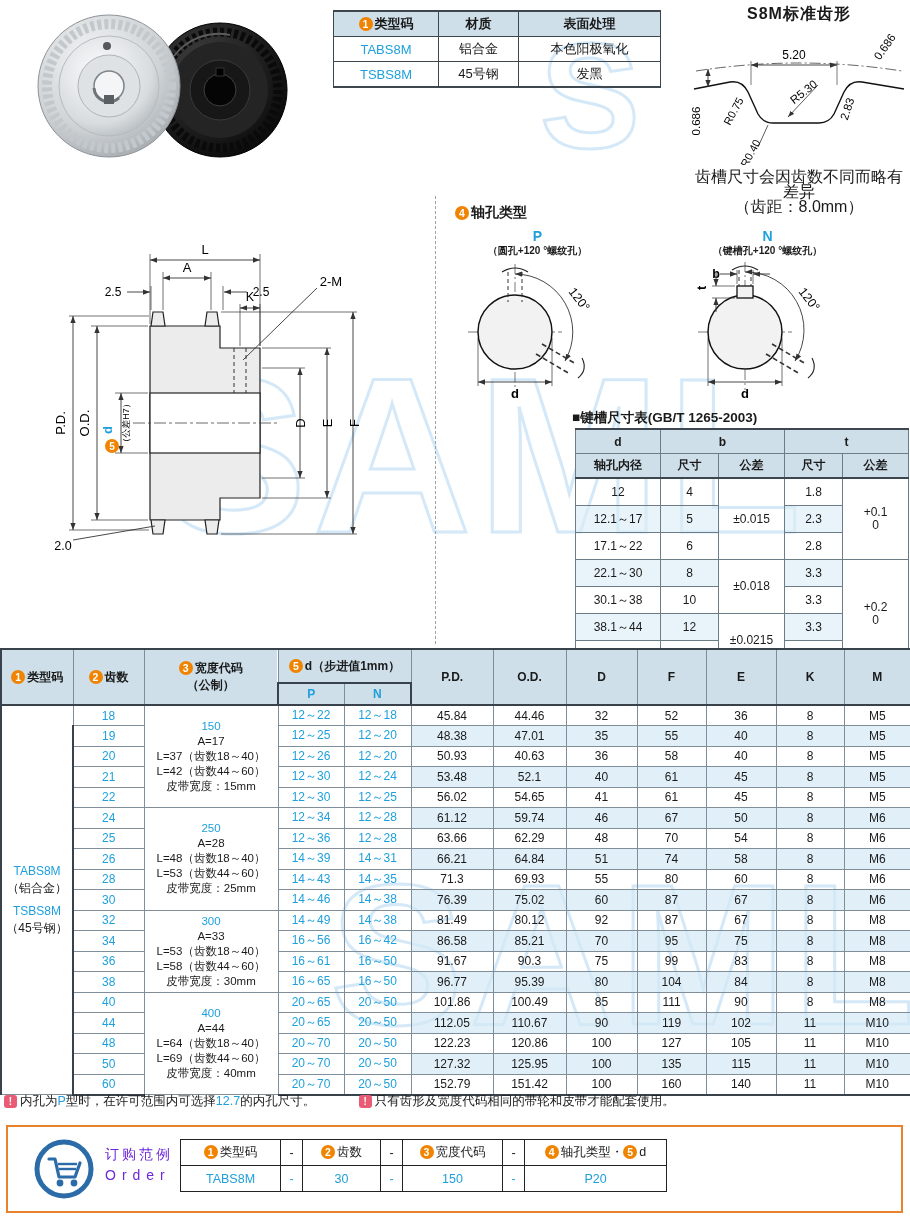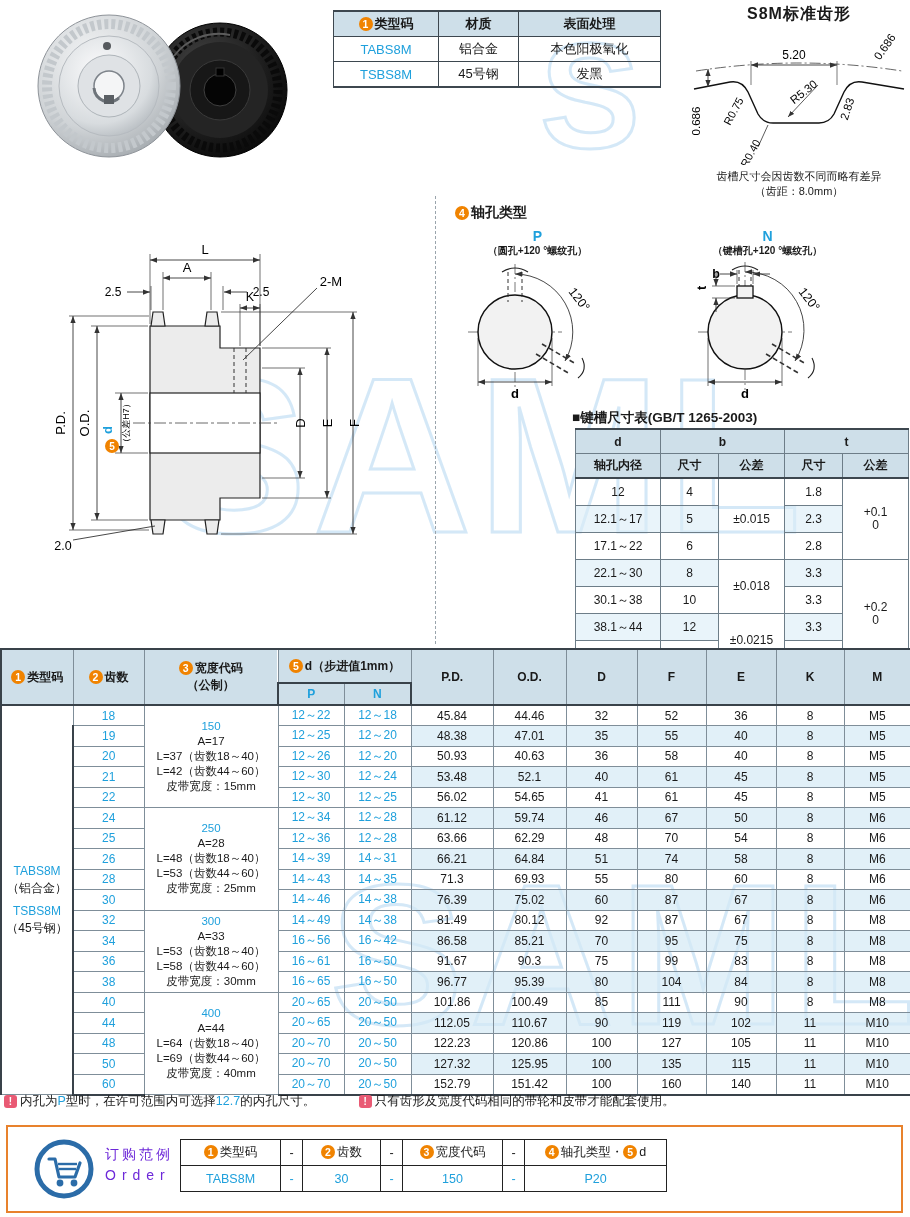--- a/index.html
+++ b/index.html
@@ -16,21 +16,21 @@
   .noteicon{display:inline-block;width:13px;height:13px;line-height:13px;border-radius:3px;
             background:#E95A74;color:#fff;font-weight:bold;font-size:10px;text-align:center;margin-right:3px;}
   
   #spec{position:absolute;left:333px;top:10px;width:327px;font-size:13px;}
   #spec th,#spec td{border:1px solid #3d474f;height:22px;}
   #spec thead th{background:#CEDFE9;border-top:2px solid #3d474f;font-weight:bold;}
   #spec tbody tr:last-child td{border-bottom:2px solid #3d474f;}
   
   #tooth{position:absolute;left:688px;top:4px;width:222px;text-align:center;}
   #tooth .tt{font-size:16px;font-weight:bold;letter-spacing:1px;}
-  #tooth .cap{font-size:11px;line-height:15px;}
+  #tooth .cap{font-size:16px;line-height:15px;}
   
   #vdash{position:absolute;left:435px;top:196px;height:448px;border-left:1px dashed #9aa4ac;}
   
   #shaft-title{position:absolute;left:455px;top:204px;font-size:14px;font-weight:bold;}
   .holeblk{position:absolute;width:215px;text-align:center;}
   .holeblk .hl{font-size:14px;font-weight:bold;}
   .holeblk .hd{font-size:10px;font-weight:bold;}
   
   #keyway-title{position:absolute;left:572px;top:409px;font-size:13.5px;font-weight:bold;}
   #keyway{position:absolute;left:575px;top:428px;width:333px;font-size:12px;}

